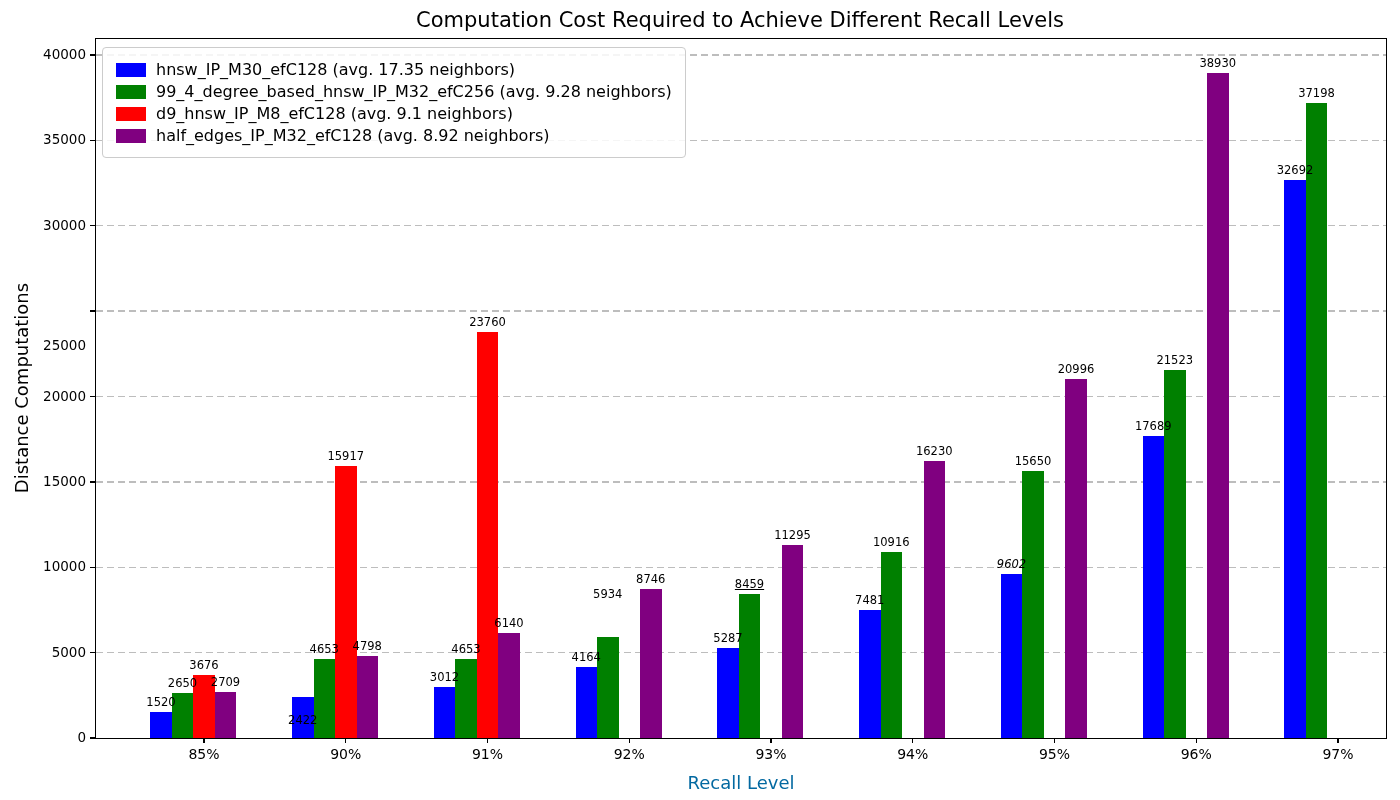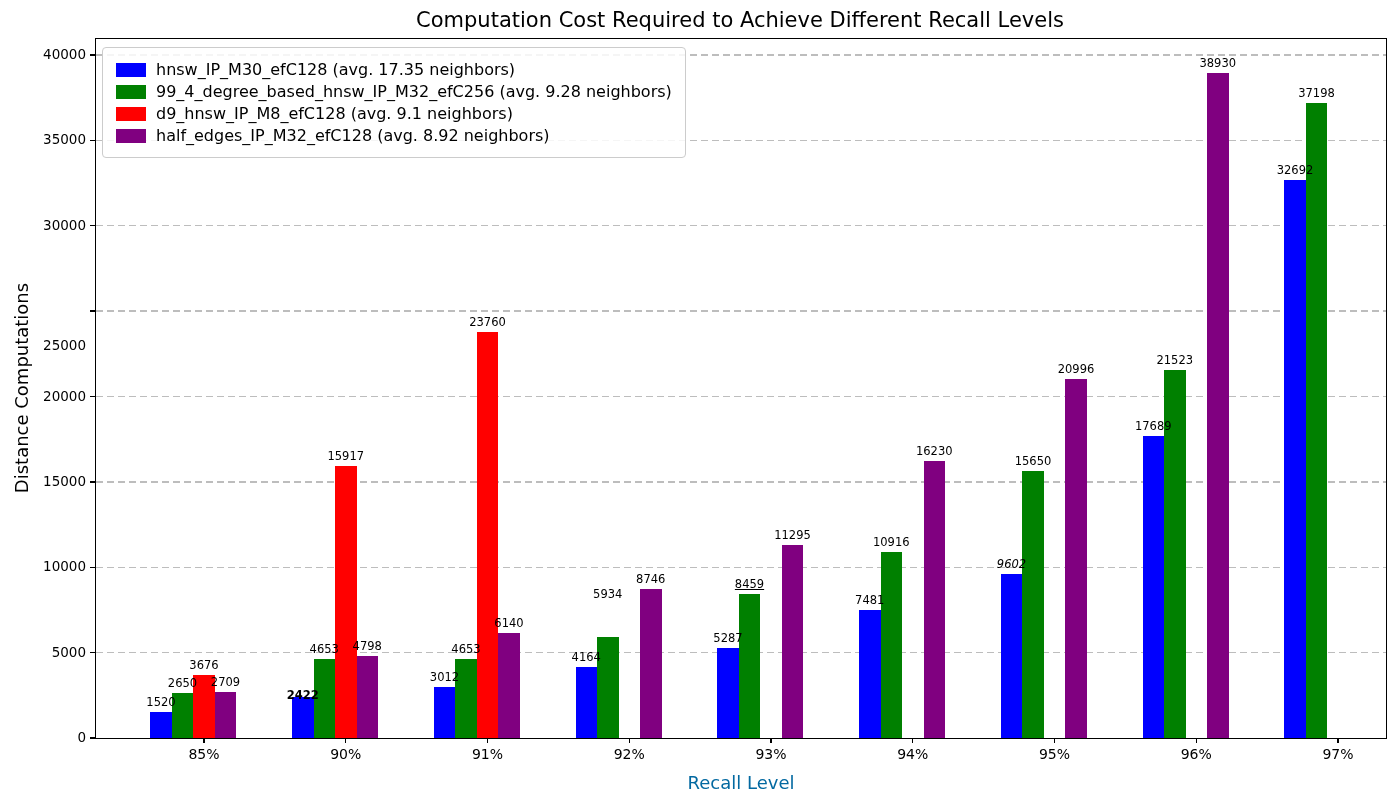--- a/index.html
+++ b/index.html
@@ -177,21 +177,21 @@
       <div class="x-tick-label" style="left: 816.75px;">94%</div>
       <div class="x-tick-mark" style="left: 957.8px;"></div>
       <div class="x-tick-label" style="left: 958.5px;">95%</div>
       <div class="x-tick-mark" style="left: 1099.55px;"></div>
       <div class="x-tick-label" style="left: 1100.25px;">96%</div>
       <div class="x-tick-mark" style="left: 1241.3px;"></div>
       <div class="x-tick-label" style="left: 1242px;">97%</div>
       <div class="bar" style="left: 54.25px; top: 673.046px; width: 21.5px; height: 25.954px; background: rgb(0, 0, 255);"></div>
       <div class="bar-value-label" style="left: 65px; top: 656.046px;">1520</div>
       <div class="bar" style="left: 196px; top: 657.644px; width: 21.5px; height: 41.3556px; background: rgb(0, 0, 255);"></div>
-      <div class="bar-value-label" style="left: 206.75px; top: 649px; font-weight: bold;">2422</div>
+      <div class="bar-value-label" style="left: 206.75px; top: 674px;">2422</div>
       <div class="bar" style="left: 337.75px; top: 647.57px; width: 21.5px; height: 51.4299px; background: rgb(0, 0, 255);"></div>
       <div class="bar-value-label" style="left: 348.5px; top: 630.57px;">3012</div>
       <div class="bar" style="left: 479.5px; top: 627.9px; width: 21.5px; height: 71.1003px; background: rgb(0, 0, 255);"></div>
       <div class="bar-value-label" style="left: 490.25px; top: 610.9px;">4164</div>
       <div class="bar" style="left: 621.25px; top: 608.724px; width: 21.5px; height: 90.2755px; background: rgb(0, 0, 255);"></div>
       <div class="bar-value-label" style="left: 632px; top: 591.724px;">5287</div>
       <div class="bar" style="left: 763px; top: 571.262px; width: 21.5px; height: 127.738px; background: rgb(0, 0, 255);"></div>
       <div class="bar-value-label" style="left: 773.75px; top: 554.262px;">7481</div>
       <div class="bar" style="left: 904.75px; top: 535.046px; width: 21.5px; height: 163.954px; background: rgb(0, 0, 255);"></div>
       <div class="bar-value-label" style="left: 915.5px; top: 518.046px; font-style: italic;">9602</div>

